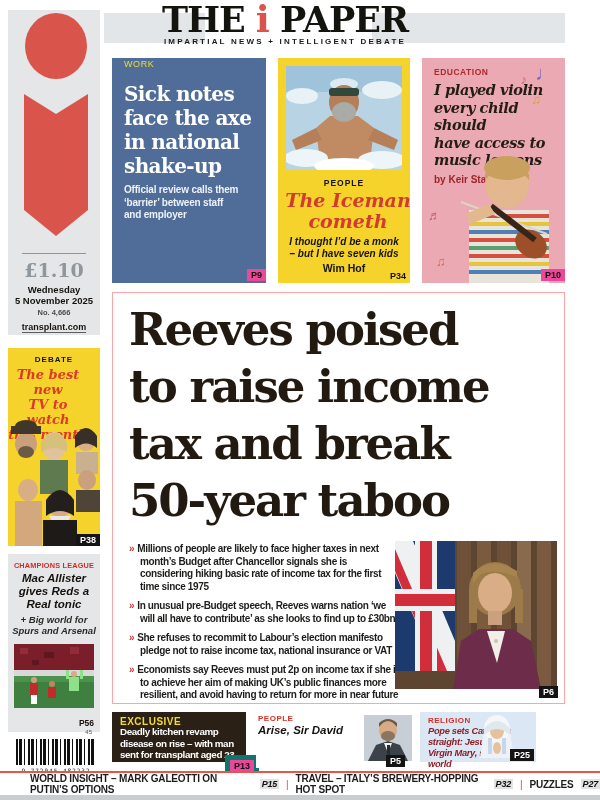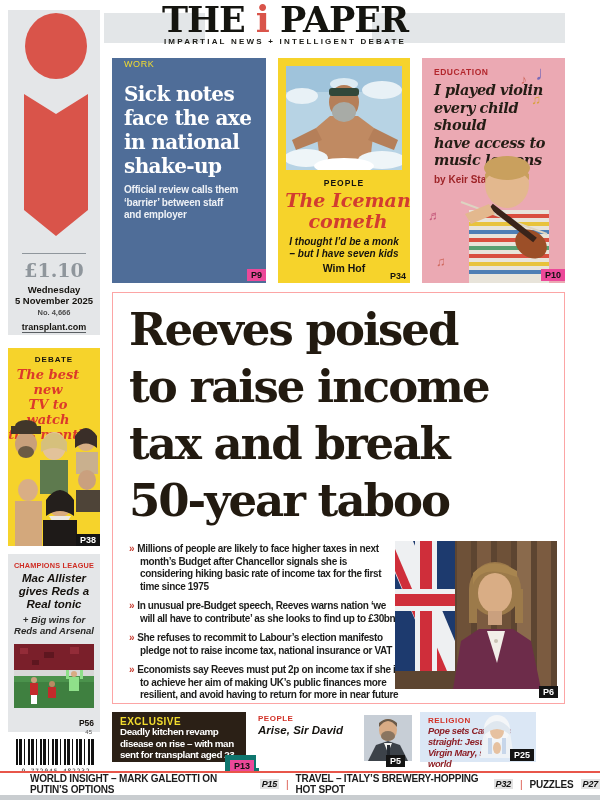--- a/index.html
+++ b/index.html
@@ -180,21 +180,21 @@
     <div class="pbadge black" style="right:0;bottom:0;">P38</div>
   </div>
 
   <div class="champ-panel">
     <div class="champ-label">CHAMPIONS LEAGUE</div>
     <div class="champ-headline">
       <div>Mac Allister</div>
       <div>gives Reds a</div>
       <div>Real tonic</div>
     </div>
-    <div class="champ-sub">+ Big wins for Reds and Arsenal</div>
+    <div class="champ-sub">+ Big world for Spurs and Arsenal</div>
     <svg class="abs" style="left:6px;top:90px;" width="80" height="64" viewBox="0 0 80 64">
       <rect width="80" height="28" fill="#7a1f2a"></rect>
       <rect x="6" y="4" width="8" height="6" fill="#932c38"></rect>
         <rect x="30" y="8" width="10" height="6" fill="#5e161f"></rect>
       <rect x="56" y="3" width="9" height="7" fill="#932c38"></rect>
         <rect x="18" y="16" width="7" height="5" fill="#5e161f"></rect>
       <rect x="0" y="26" width="80" height="6" fill="#d8d8d8"></rect>
       <rect x="0" y="32" width="80" height="32" fill="#3f8040"></rect>
       <rect x="0" y="32" width="80" height="6" fill="#4b924c"></rect>
       <circle cx="20" cy="36" r="3" fill="#caa07e"></circle>

